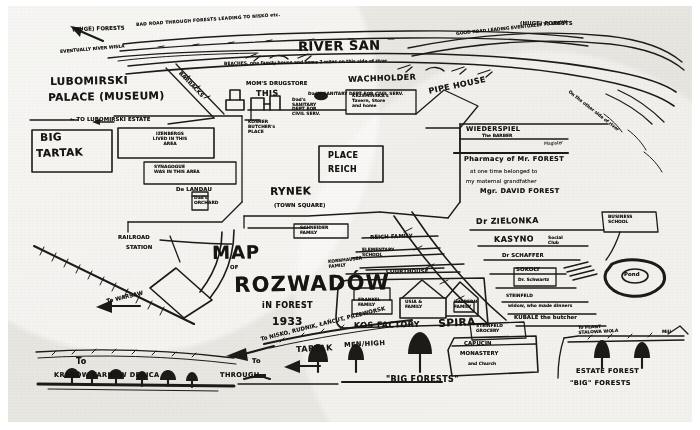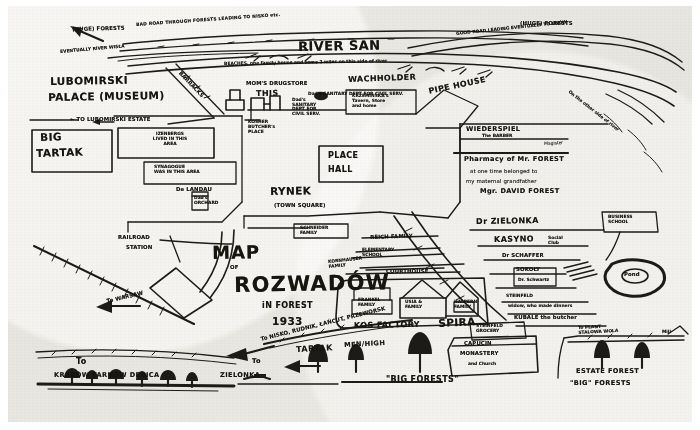--- a/index.html
+++ b/index.html
@@ -304,21 +304,21 @@
     <div class="ht tiny" style="left:240px;top:114px;white-space:pre-line;">KOSHER
 BUTCHER's
 PLACE</div>
     <div class="ht md" style="left:340px;top:70px;transform:rotate(-2deg);">WACHHOLDER</div>
     <div class="ht tiny" style="left:344px;top:88px;white-space:pre-line;">KRZEMINSKA's
 Tavern, Store
 and home</div>
     <div class="ht md" style="left:420px;top:82px;transform:rotate(-12deg);">PIPE HOUSE</div>
 
     <div class="ht md" style="left:320px;top:146px;">PLACE</div>
-    <div class="ht md" style="left:320px;top:160px;">HALL</div>
+    <div class="ht md" style="left:320px;top:160px;">REICH</div>
 
     <div class="ht lg" style="left:262px;top:180px;transform:rotate(-1deg);">RYNEK</div>
     <div class="ht xs" style="left:266px;top:196px;">(TOWN SQUARE)</div>
 
     <div class="ht sm" style="left:458px;top:120px;">WIEDERSPIEL</div>
     <div class="ht tiny" style="left:474px;top:128px;">The BARBER</div>
     <div class="ht tiny" style="left:536px;top:136px;transform:rotate(-3deg);font-weight:400;">Magister</div>
     <div class="ht sm" style="left:456px;top:150px;">Pharmacy of Mr. FOREST</div>
     <div class="ht xs thin" style="left:462px;top:162px;">at one time belonged to</div>
     <div class="ht xs thin" style="left:458px;top:172px;">my maternal grandfather</div>
@@ -379,16 +379,16 @@
     <div class="ht tiny" style="left:570px;top:320px;transform:rotate(-3deg);white-space:pre-line;">To PLANT
 STALOWA WOLA</div>
     <div class="ht tiny" style="left:654px;top:324px;">Mill</div>
     <div class="ht sm" style="left:568px;top:362px;">ESTATE FOREST</div>
     <div class="ht sm" style="left:562px;top:374px;">"BIG"  FORESTS</div>
 
     <div class="ht xs" style="left:252px;top:330px;transform:rotate(-14deg);">To NISKO, RUDNIK, ŁAŃCUT, PRZEWORSK</div>
     <div class="ht md" style="left:68px;top:352px;">To</div>
     <div class="ht sm" style="left:46px;top:366px;">KRAKÓW  TARNÓW  DEBICA</div>
     <div class="ht sm" style="left:244px;top:352px;">To</div>
-    <div class="ht sm" style="left:212px;top:366px;">ZIELONKA</div>
+    <div class="ht sm" style="left:212px;top:366px;">THROUGH</div>
 
   </div>
 </div>
 
 </body></html>

